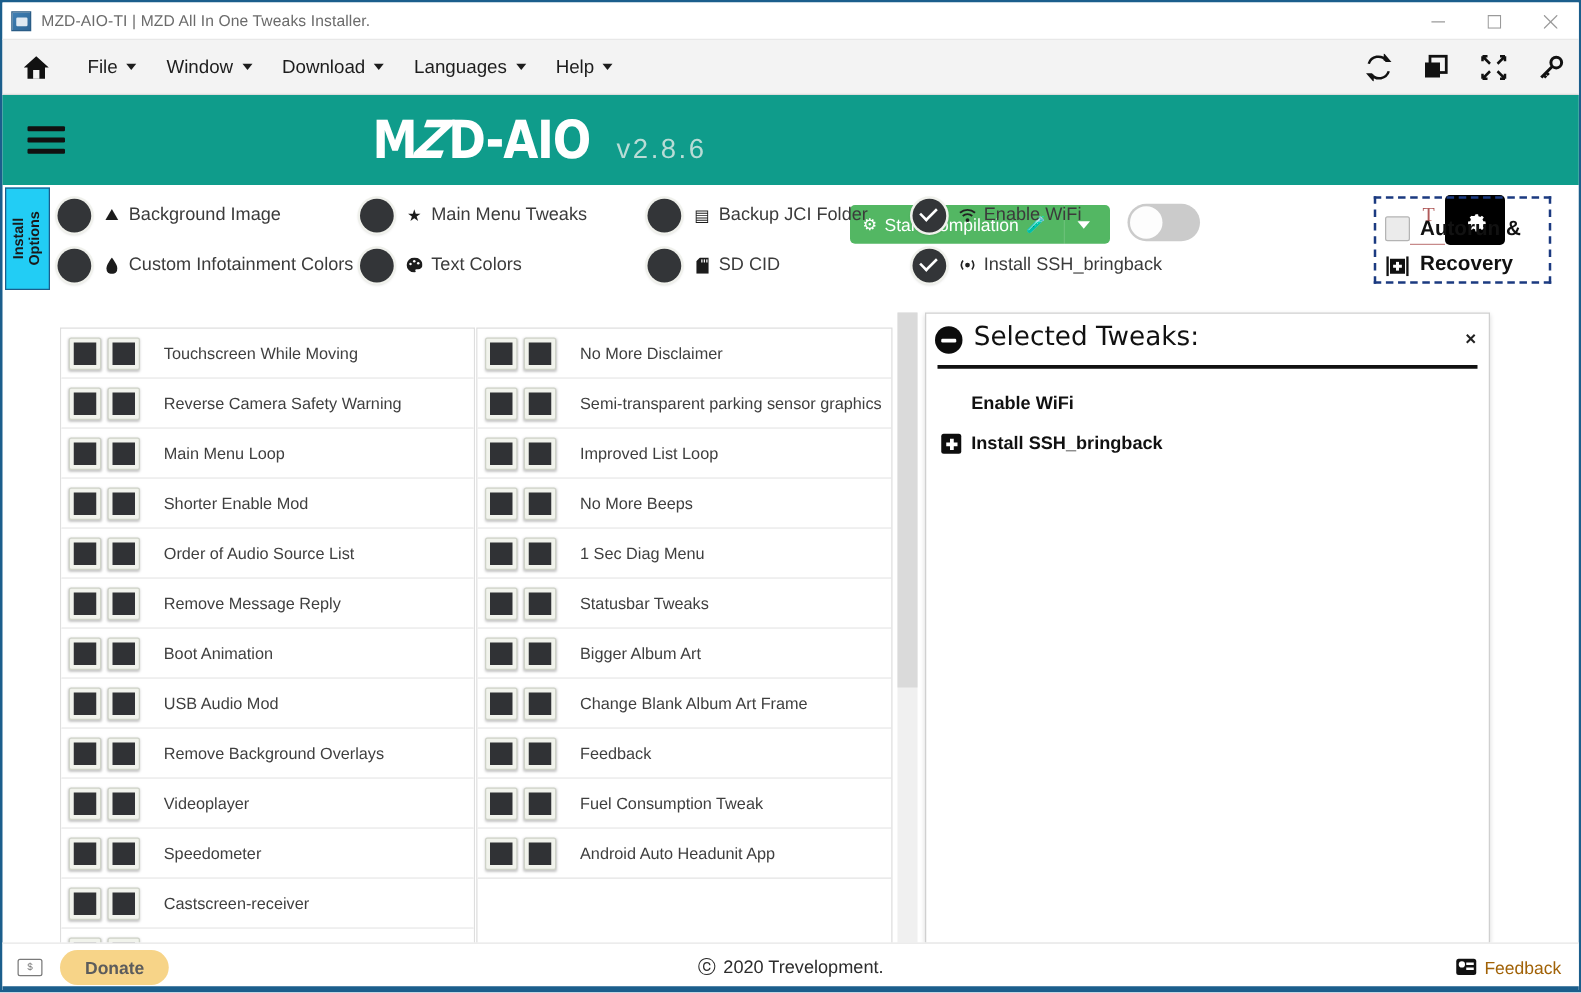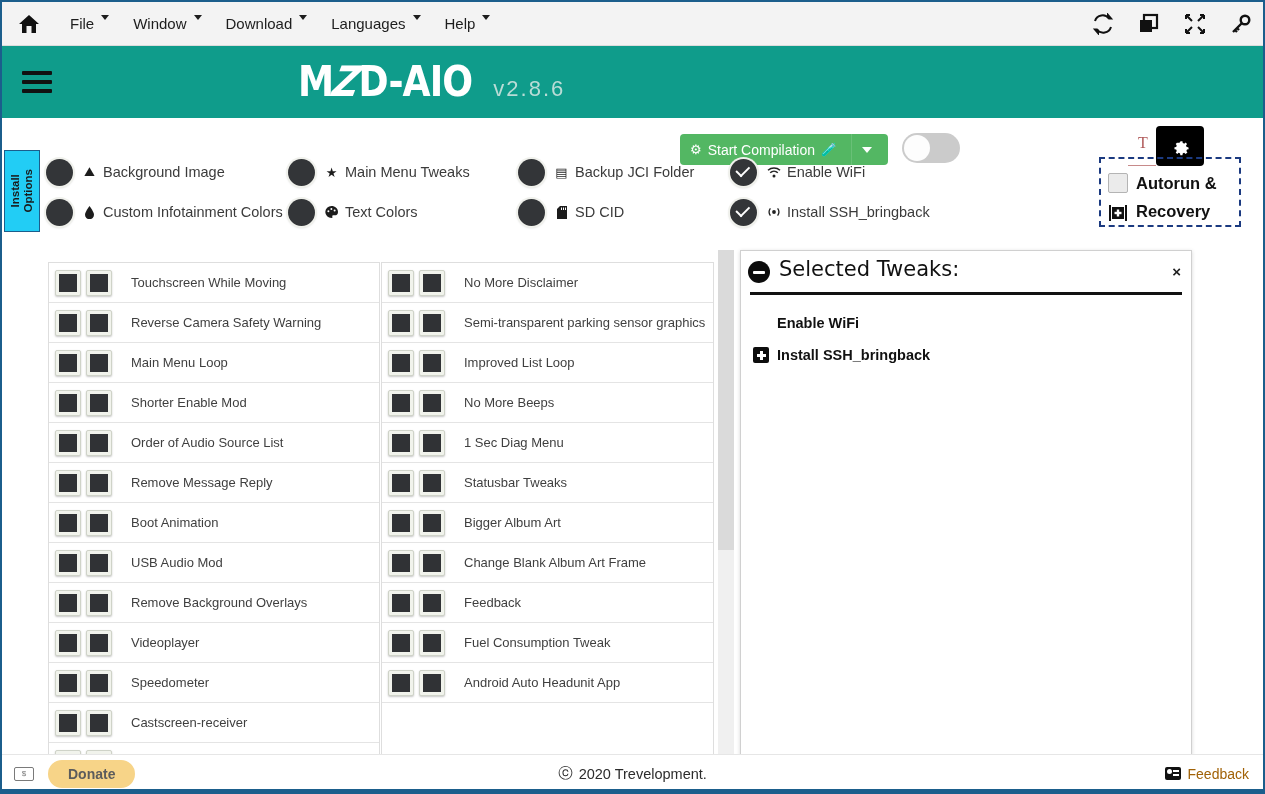--- a/index.html
+++ b/index.html
@@ -46,21 +46,21 @@
 
   
   .menubar {
     height: 44px; background: #f3f3f3;
     display: flex; align-items: center; position: relative;
     border-bottom: 1px solid #dcdcdc;
   }
   .menu-home { margin-left: 16px; margin-right: 18px; display:flex; align-items:center; }
   .menu-item {
     font-size: 15px; color: #1d1d1d; padding: 5px 12px;
-    display: flex; align-items: flex-start; gap: 7px; cursor: default;
+    display: flex; align-items: center; gap: 7px; cursor: default;
   }
   .caret { width: 0; height: 0; border-left: 4.5px solid transparent; border-right: 4.5px solid transparent; border-top: 5px solid #1d1d1d; }
   .tool-btns { position: absolute; right: 10px; display: flex; align-items: center; gap: 22px; }
   .tool-btn { width: 24px; height: 24px; display:flex; align-items:center; justify-content:center; color:#111; }
 
   
   .header {
     height: 72px; background: #0f9c8b;
     display: flex; align-items: center; position: relative;
   }
@@ -258,20 +258,42 @@
   .fb-ico { width: 16px; height: 13px; background: #111; border-radius: 2px; position: relative; }
   .fb-ico:after { content:""; position:absolute; left:2px; top:2px; width:5px; height:5px; border-radius:50%; background:#fff; }
   .fb-ico:before { content:""; position:absolute; right:2px; top:3px; width:6px; height:2px; background:#fff; box-shadow: 0 4px 0 #fff; }
   .bottom-accent { position:absolute; left:0; bottom:0; width:100%; height:3px; background:#1b5e8c; }
 </style>
 </head>
 <body>
 
 <div id="app">
 
+  <div class="titlebar">
+    <div class="title-icon"></div>
+    <div class="title-text">MZD-AIO-TI | MZD All In One Tweaks Installer.</div>
+    <div class="win-btns">
+      <div class="win-btn">
+        <svg width="11" height="11" viewBox="0 0 11 11">
+            <line x1="0" y1="5.5" x2="11" y2="5.5" stroke="#9a9a9a" stroke-width="1"></line>
+          </svg>
+      </div>
+      <div class="win-btn">
+        <svg width="11" height="11" viewBox="0 0 11 11">
+            <rect x="0.5" y="0.5" width="10" height="10" fill="none" stroke="#9a9a9a" stroke-width="1"></rect>
+          </svg>
+      </div>
+      <div class="win-btn close">
+        <svg width="11" height="11" viewBox="0 0 11 11">
+            <line x1="0" y1="0" x2="11" y2="11" stroke="#9a9a9a" stroke-width="1"></line>
+            <line x1="11" y1="0" x2="0" y2="11" stroke="#9a9a9a" stroke-width="1"></line>
+          </svg>
+      </div>
+    </div>
+  </div>
 
   <div class="menubar">
     <div class="menu-home">
       <svg width="22" height="20" viewBox="0 0 22 20">
         <path d="M11 1 L21 10 L18 10 L18 19 L4 19 L4 10 L1 10 Z" fill="#111"></path>
         <rect x="8.5" y="12" width="5" height="7" fill="#f3f3f3"></rect>
       </svg>
     </div>
     <div class="menu-item">
       <span>File</span>

